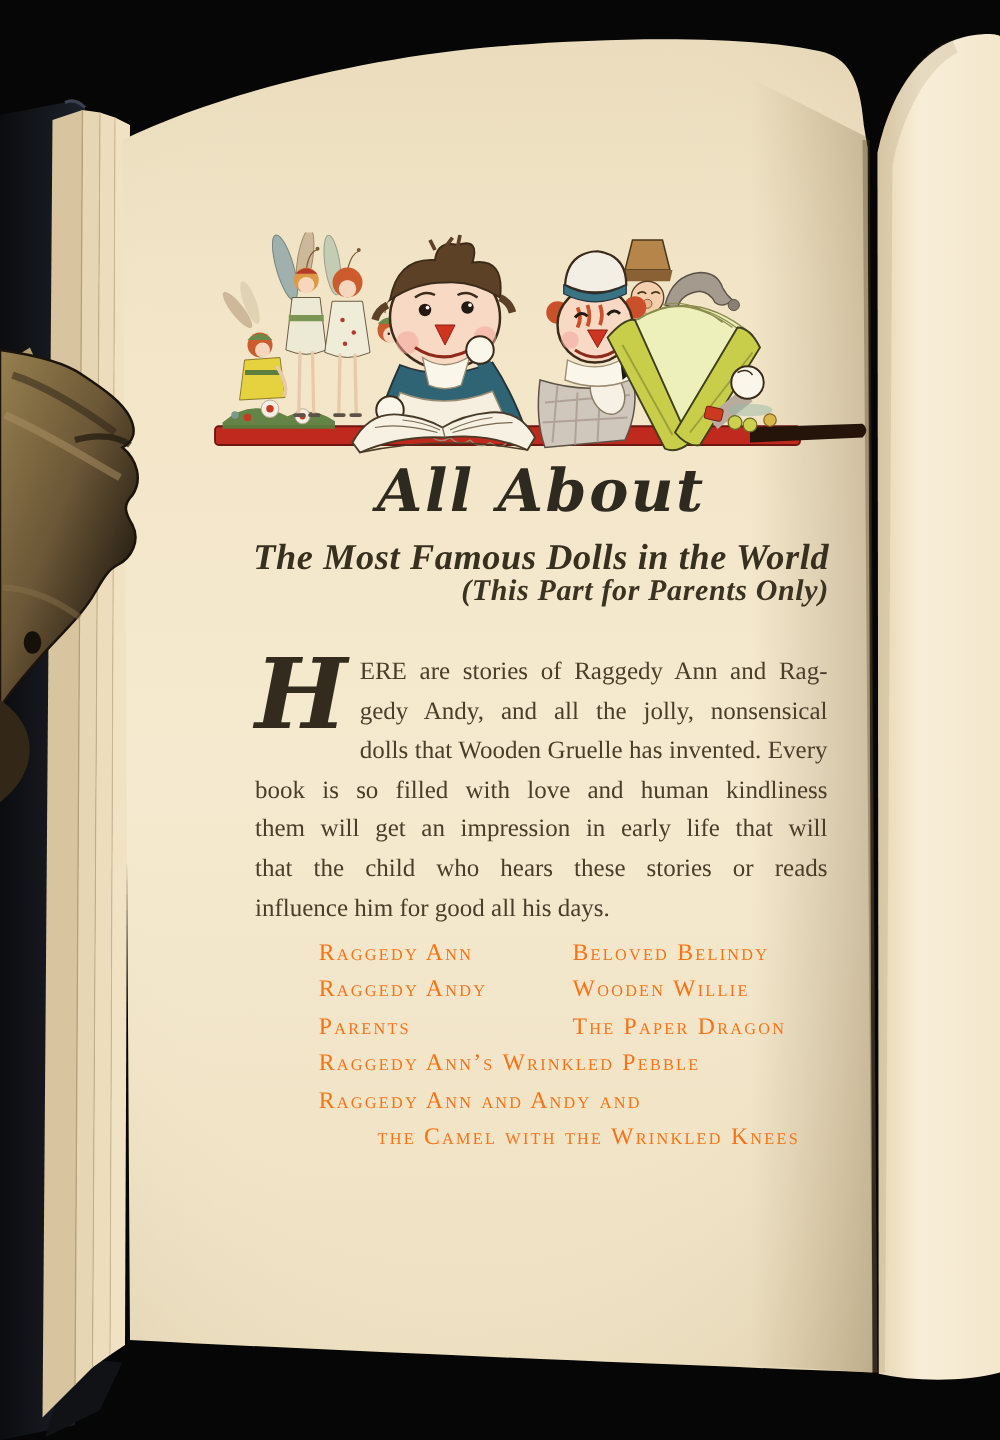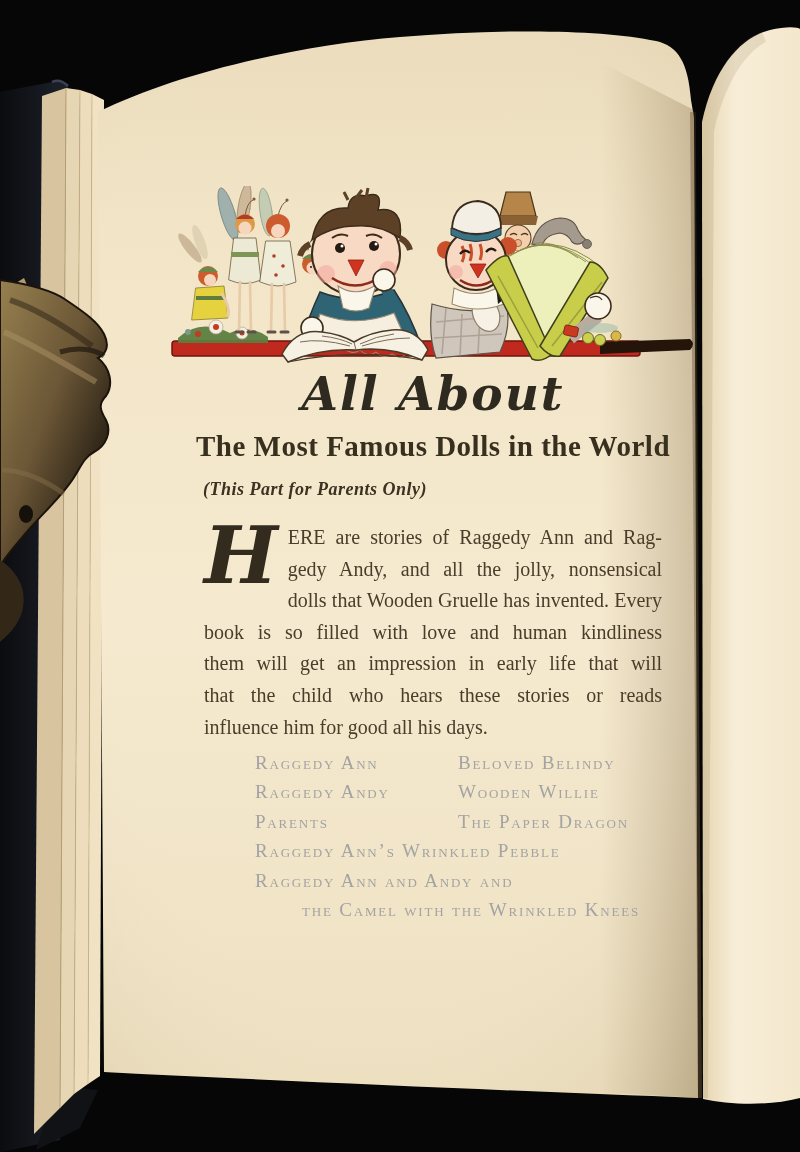--- a/index.html
+++ b/index.html
@@ -5,31 +5,31 @@
   html,body{margin:0;padding:0;background:#000;}
   .scene{position:relative;width:800px;height:1152px;background:#050505;overflow:hidden;
          font-family:"Liberation Serif", serif;}
   .backdrop{position:absolute;left:0;top:0;}
   .illus{position:absolute;left:170px;top:186px;}
   .textlayer{position:absolute;left:0;top:0;width:800px;height:996px;}
   .script-title{position:absolute;left:203px;top:366px;width:460px;text-align:center;
     font-family:"DejaVu Serif", serif;font-style:italic;font-weight:700;font-size:47px;
     letter-spacing:2px;color:#2f2a20;}
   .subtitle{position:absolute;left:188px;top:430px;width:490px;text-align:center;
-    font-family:"Liberation Serif", serif;font-weight:700;font-size:29px;
+    font-family:"Liberation Serif", serif;font-style:italic;font-weight:700;font-size:29px;
     letter-spacing:0.5px;color:#38301f;}
-  .parents-note{position:absolute;left:203px;top:479px;width:460px;text-align:left;
-    font-style:italic;font-weight:700;font-size:18px;letter-spacing:0.5px;color:#3b3322;}
+  .parents-note{position:absolute;left:203px;top:460px;width:460px;text-align:right;
+    font-style:italic;font-weight:700;font-size:24px;letter-spacing:0.5px;color:#3b3322;}
   .para{position:absolute;left:204px;top:522px;width:458px;color:#4a3d2a;
     font-size:20px;line-height:31.6px;}
   .dropcap{float:left;font-family:"DejaVu Serif", serif;font-style:italic;font-weight:700;
     font-size:78px;line-height:60px;margin:4px 10px 0 0;color:#332c1e;}
   .pline{text-align:justify;text-align-last:justify;}
   .pline.last{text-align-last:left;}
-  .booklist{position:absolute;left:255px;top:748px;width:420px;color:#a3a3a3;
+  .booklist{position:absolute;left:255px;top:748px;width:420px;color:#f97316;
     font-variant:small-caps;font-size:19px;line-height:29.4px;letter-spacing:1.8px;}
   .tcrow{display:grid;grid-template-columns:203px auto;}
   .controw{margin-left:47px;}
 </style>
 </head>
 <body>
 <div class="scene">
 
 <svg class="backdrop" width="800" height="1152" viewBox="0 0 800 1152">
   <defs>

